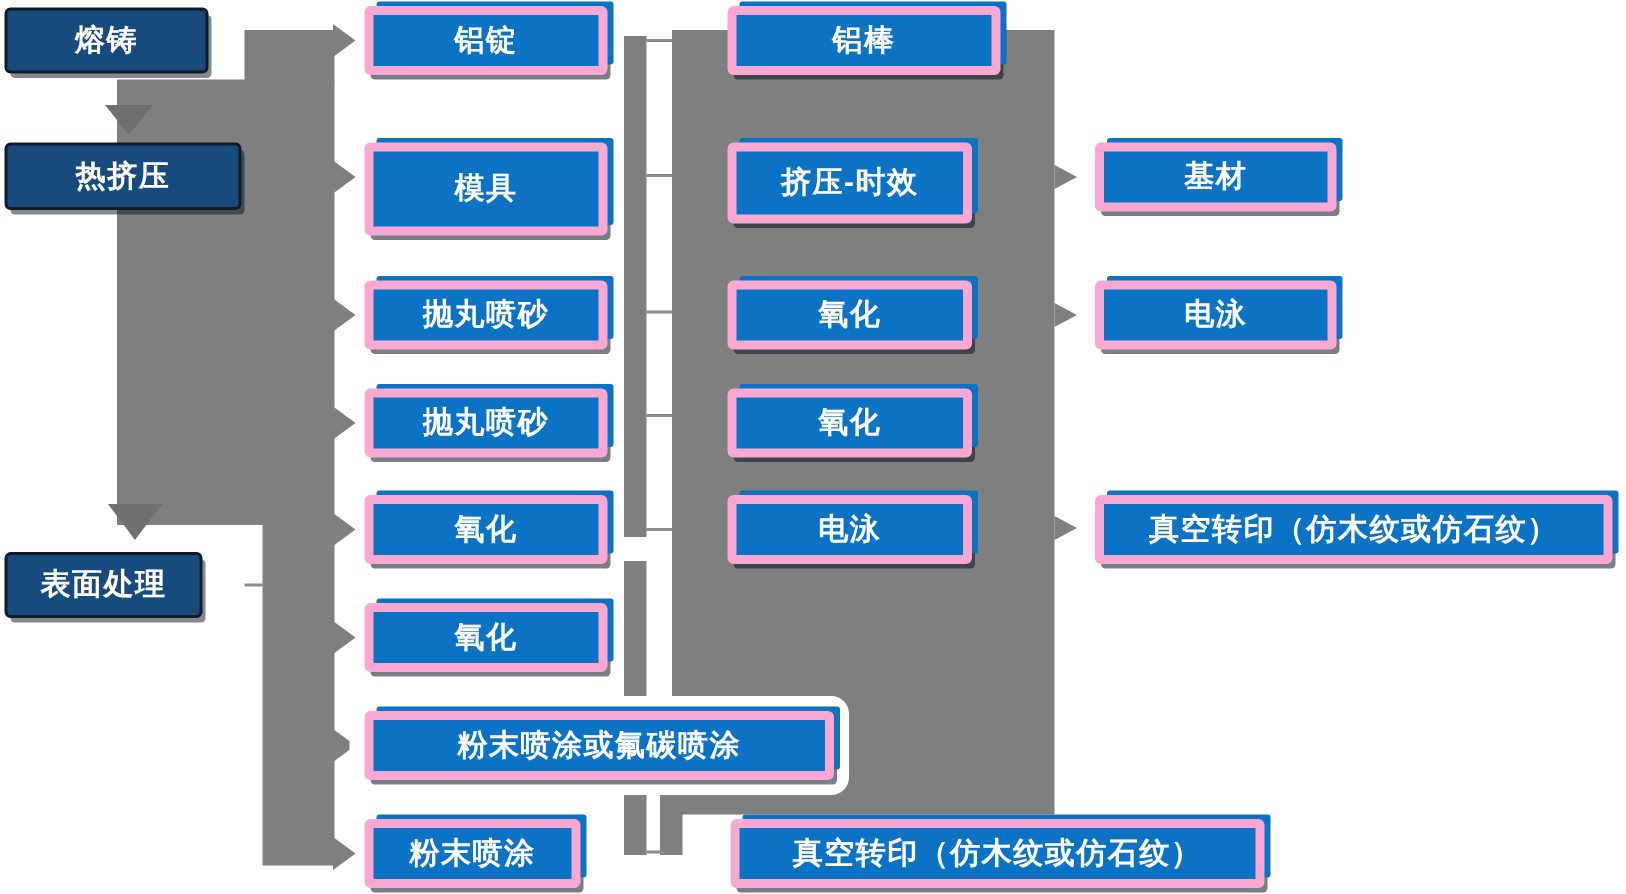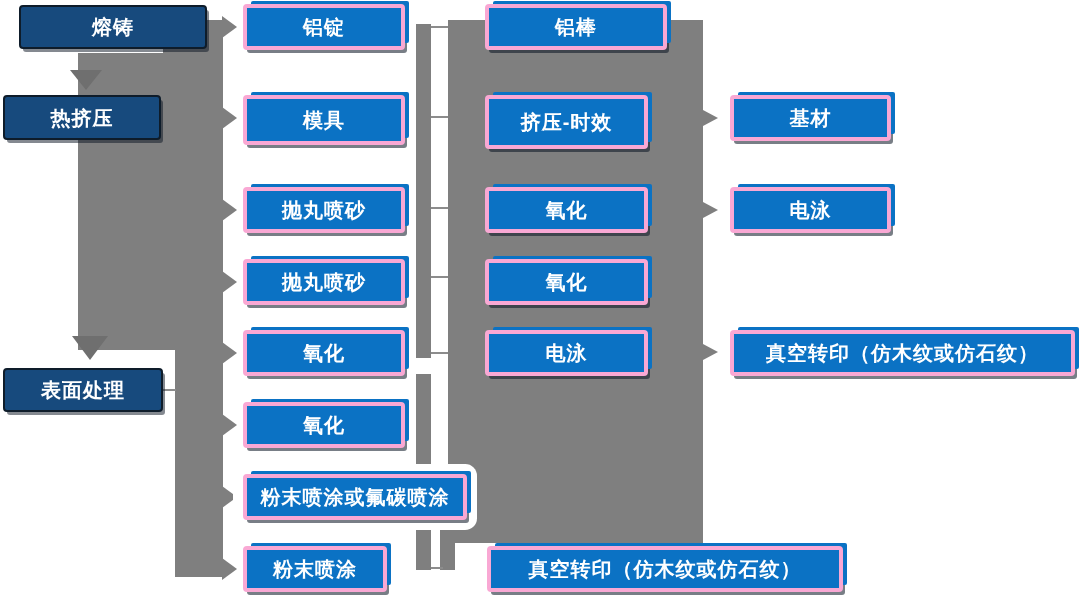--- a/index.html
+++ b/index.html
@@ -15,21 +15,21 @@
   .arrow-r{position:absolute;width:0;height:0;}
   .arrow-d{position:absolute;width:0;height:0;}
   .node{
     position:absolute;display:flex;align-items:center;justify-content:center;
     color:var(--text);font-size:20px;font-weight:600;letter-spacing:1px;
     border-radius:4px;box-sizing:border-box;white-space:nowrap;
     text-align:center;line-height:1;
   }
   .node.bright{
     background:var(--bright);
-    border:4px solid #f9a8d4;
+    border:6px solid #f9a8d4;
     box-shadow:6px -5px 0 -2px var(--bright),3px 4px 0 -1px rgba(10,20,34,.55);
   }
   .node.bright.halo{
     box-shadow:6px -5px 0 -2px var(--bright),3px 4px 0 -1px rgba(10,20,34,.55),0 0 0 10px #ffffff;
   }
   .node.dark{
     background:var(--dark);
     border:2px solid #0e1c2a;
     box-shadow:3px 4px 0 -1px rgba(10,20,34,.5);
   }
@@ -61,30 +61,30 @@
       <div class="arrow-r" style="left: 222px; top: 414px; border-top: 11px solid transparent; border-bottom: 11px solid transparent; border-left: 15px solid rgb(127, 127, 127);"></div>
       <div class="arrow-r" style="left: 222px; top: 486px; border-top: 11px solid transparent; border-bottom: 11px solid transparent; border-left: 15px solid rgb(127, 127, 127);"></div>
       <div class="arrow-r" style="left: 222px; top: 558px; border-top: 11px solid transparent; border-bottom: 11px solid transparent; border-left: 15px solid rgb(127, 127, 127);"></div>
       <div class="arrow-r" style="left: 703px; top: 110px; border-top: 8px solid transparent; border-bottom: 8px solid transparent; border-left: 15px solid rgb(127, 127, 127);"></div>
       <div class="arrow-r" style="left: 703px; top: 202px; border-top: 8px solid transparent; border-bottom: 8px solid transparent; border-left: 15px solid rgb(127, 127, 127);"></div>
       <div class="arrow-r" style="left: 703px; top: 344px; border-top: 8px solid transparent; border-bottom: 8px solid transparent; border-left: 15px solid rgb(127, 127, 127);"></div>
       <div class="arrow-d" style="left: 70px; top: 70px; border-left: 16px solid transparent; border-right: 16px solid transparent; border-top: 20px solid rgb(111, 111, 111);"></div>
       <div class="arrow-d" style="left: 72px; top: 336px; border-left: 18px solid transparent; border-right: 18px solid transparent; border-top: 24px solid rgb(111, 111, 111);"></div>
     </div>
   <div id="node-layer">
-      <div class="node dark" style="left: 19px; top: 5px; width: 188px; height: 44px;">熔铸</div>
+      <div class="node dark" style="left: 3px; top: 5px; width: 136px; height: 44px;">熔铸</div>
       <div class="node dark" style="left: 3px; top: 95px; width: 158px; height: 45px;">热挤压</div>
-      <div class="node dark" style="left: 3px; top: 368px; width: 160px; height: 44px; text-align: center;">表面处理</div>
+      <div class="node dark" style="left: 3px; top: 368px; width: 132px; height: 44px; text-align: center;">表面处理</div>
       <div class="node bright" style="left: 243px; top: 4px; width: 162px; height: 46px;">铝锭</div>
-      <div class="node bright" style="left: 243px; top: 95px; width: 162px; height: 50px;">模具</div>
+      <div class="node bright" style="left: 243px; top: 95px; width: 162px; height: 62px;">模具</div>
       <div class="node bright" style="left: 243px; top: 187px; width: 162px; height: 46px;">抛丸喷砂</div>
       <div class="node bright" style="left: 243px; top: 259px; width: 162px; height: 46px;">抛丸喷砂</div>
       <div class="node bright" style="left: 243px; top: 330px; width: 162px; height: 46px;">氧化</div>
       <div class="node bright" style="left: 243px; top: 402px; width: 162px; height: 46px;">氧化</div>
-      <div class="node bright halo" style="left: 243px; top: 474px; width: 224px; height: 46px;">粉末喷涂或氟碳喷涂</div>
+      <div class="node bright halo" style="left: 243px; top: 474px; width: 313px; height: 46px;">粉末喷涂或氟碳喷涂</div>
       <div class="node bright" style="left: 243px; top: 546px; width: 144px; height: 46px;">粉末喷涂</div>
       <div class="node bright" style="left: 485px; top: 4px; width: 182px; height: 46px;">铝棒</div>
       <div class="node bright" style="left: 485px; top: 95px; width: 163px; height: 54px;">挤压-时效</div>
       <div class="node bright" style="left: 485px; top: 187px; width: 163px; height: 46px;">氧化</div>
       <div class="node bright" style="left: 485px; top: 259px; width: 163px; height: 46px;">氧化</div>
       <div class="node bright" style="left: 485px; top: 330px; width: 163px; height: 46px;">电泳</div>
       <div class="node bright" style="left: 487px; top: 546px; width: 356px; height: 46px;">真空转印（仿木纹或仿石纹）</div>
       <div class="node bright" style="left: 730px; top: 95px; width: 161px; height: 46px;">基材</div>
       <div class="node bright" style="left: 730px; top: 187px; width: 161px; height: 46px;">电泳</div>
       <div class="node bright" style="left: 730px; top: 330px; width: 345px; height: 46px;">真空转印（仿木纹或仿石纹）</div>

